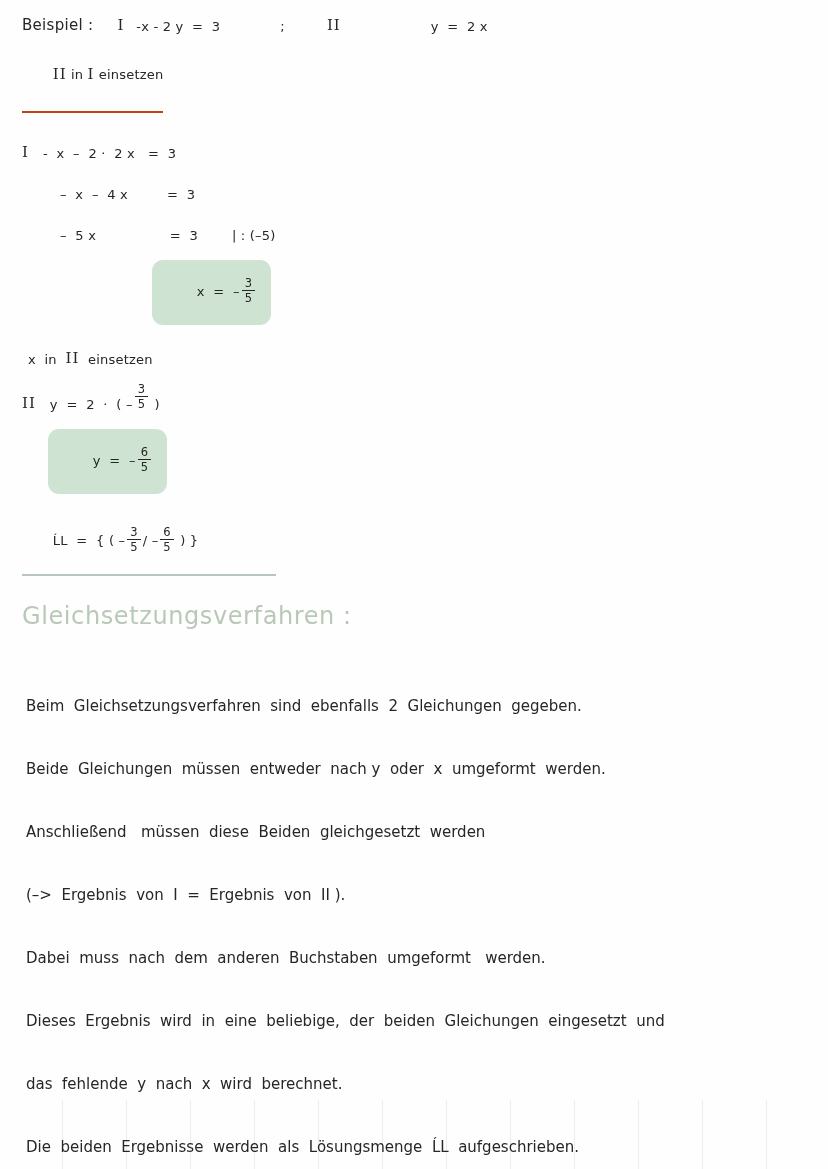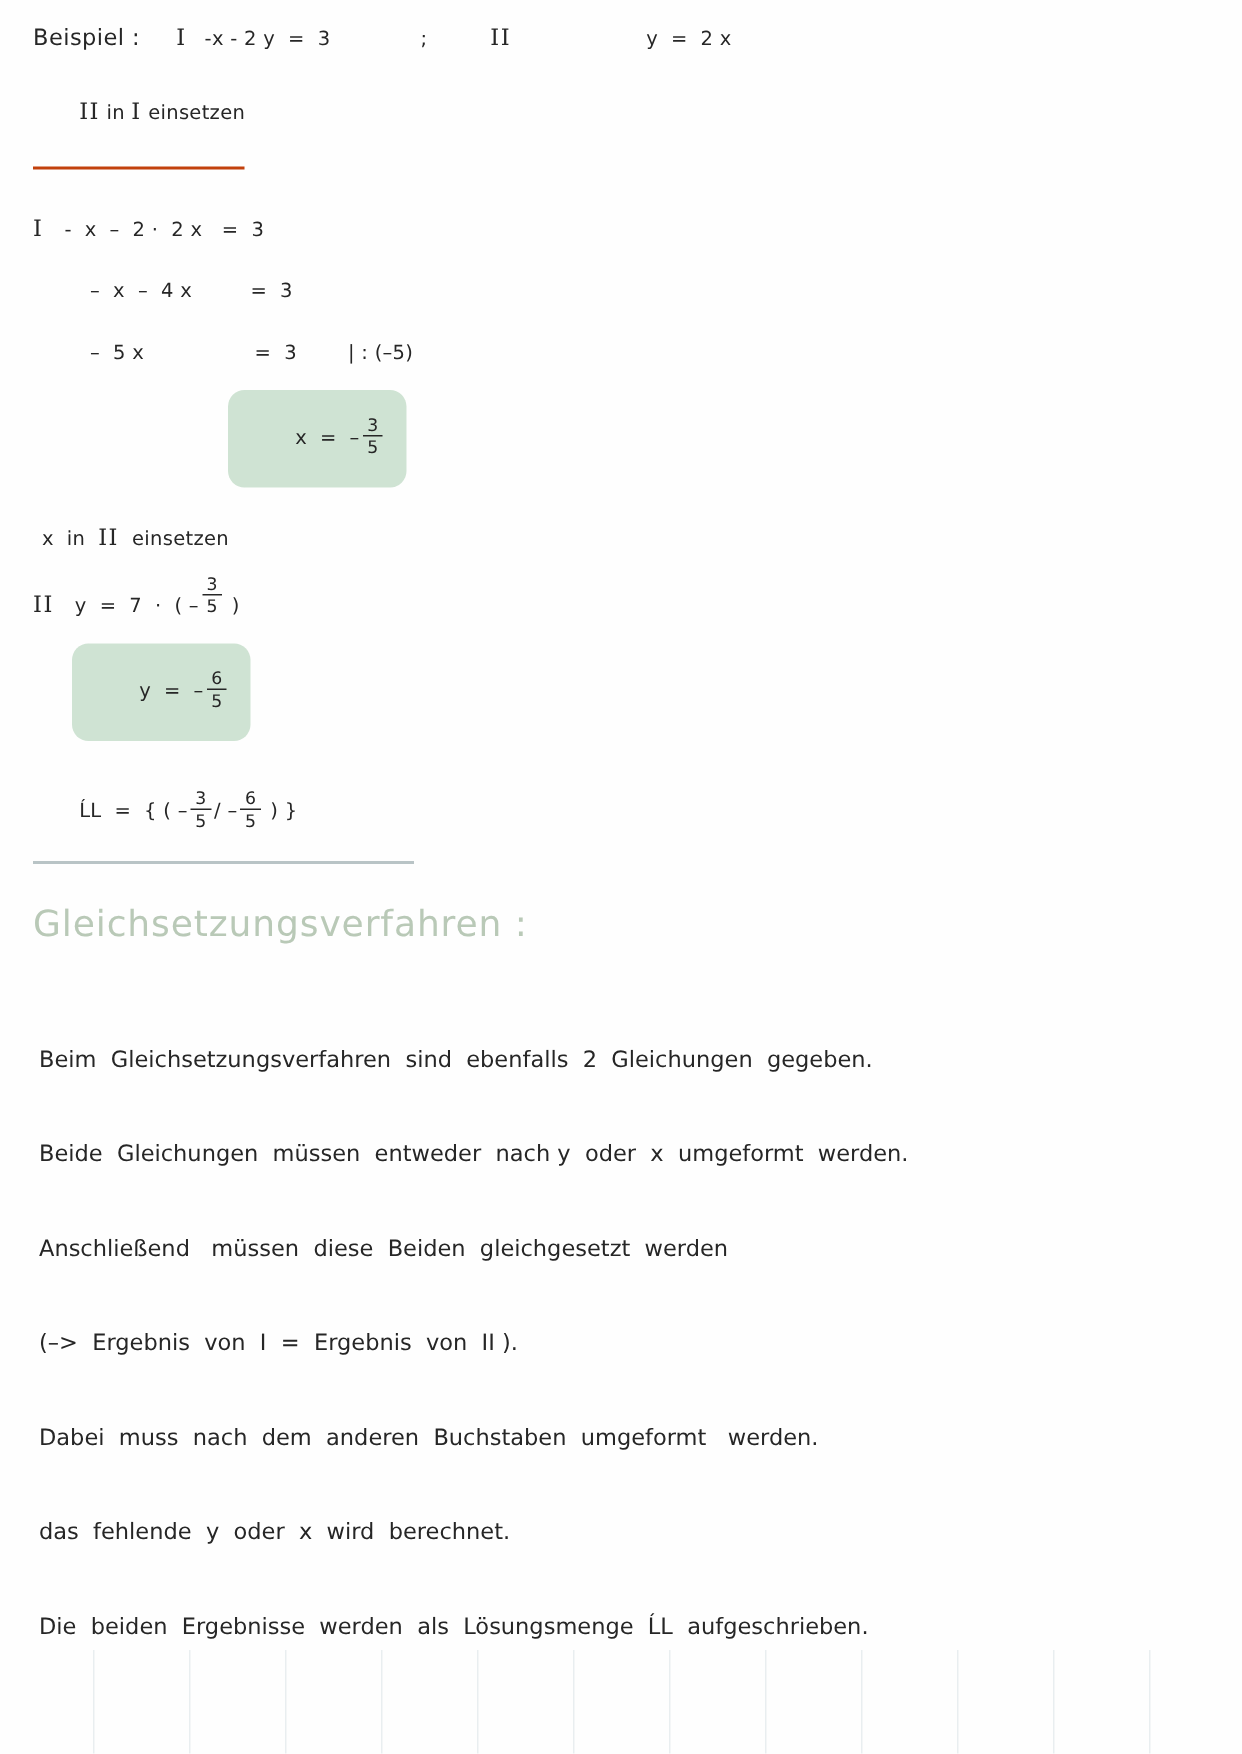--- a/index.html
+++ b/index.html
@@ -190,21 +190,21 @@
   <div class="spacer-8"></div>
 
   <div class="line r">
     <span style="width:6px"></span>
     <span class="hand">x  in  </span><span class="roman">II</span><span class="hand">  einsetzen</span>
   </div>
 
   <div class="line r">
     <span class="roman">II</span>
     <span style="width:14px"></span>
-    <span class="hand">y  =  7  ·  ( –</span><span class="frac"><span class="num">3</span><span class="den">5</span></span><span class="hand"> )</span>
+    <span class="hand">y  =  2  ·  ( –</span><span class="frac"><span class="num">3</span><span class="den">5</span></span><span class="hand"> )</span>
   </div>
 
   <div class="line r">
     <span style="width:26px"></span>
     <span class="hl">
       <span class="hand">y  =  –</span><span class="frac"><span class="num">6</span><span class="den">5</span></span>
     </span>
   </div>
 
   <div class="line">
@@ -220,17 +220,18 @@
   </div>
 
   <div class="spacer-8"></div>
 
   <div class="para" style="padding-left:4px;">
     <div>Beim  Gleichsetzungsverfahren  sind  ebenfalls  2  Gleichungen  gegeben.</div>
     <div>Beide  Gleichungen  müssen  entweder  nach y  oder  x  umgeformt  werden.</div>
     <div>Anschließend   müssen  diese  Beiden  gleichgesetzt  werden</div>
     <div>(–&gt;  Ergebnis  von  I  =  Ergebnis  von  II ).</div>
     <div>Dabei  muss  nach  dem  anderen  Buchstaben  umgeformt   werden.</div>
-    <div>das  fehlende  y  oder  x  wird  berechnet.</div>
+    <div>Dieses  Ergebnis  wird  in  eine  beliebige,  der  beiden  Gleichungen  eingesetzt  und</div>
+    <div>das  fehlende  y  nach  x  wird  berechnet.</div>
     <div>Die  beiden  Ergebnisse  werden  als  Lösungsmenge  ĹL  aufgeschrieben.</div>
   </div>
 
 </div>
 
 </body></html>

